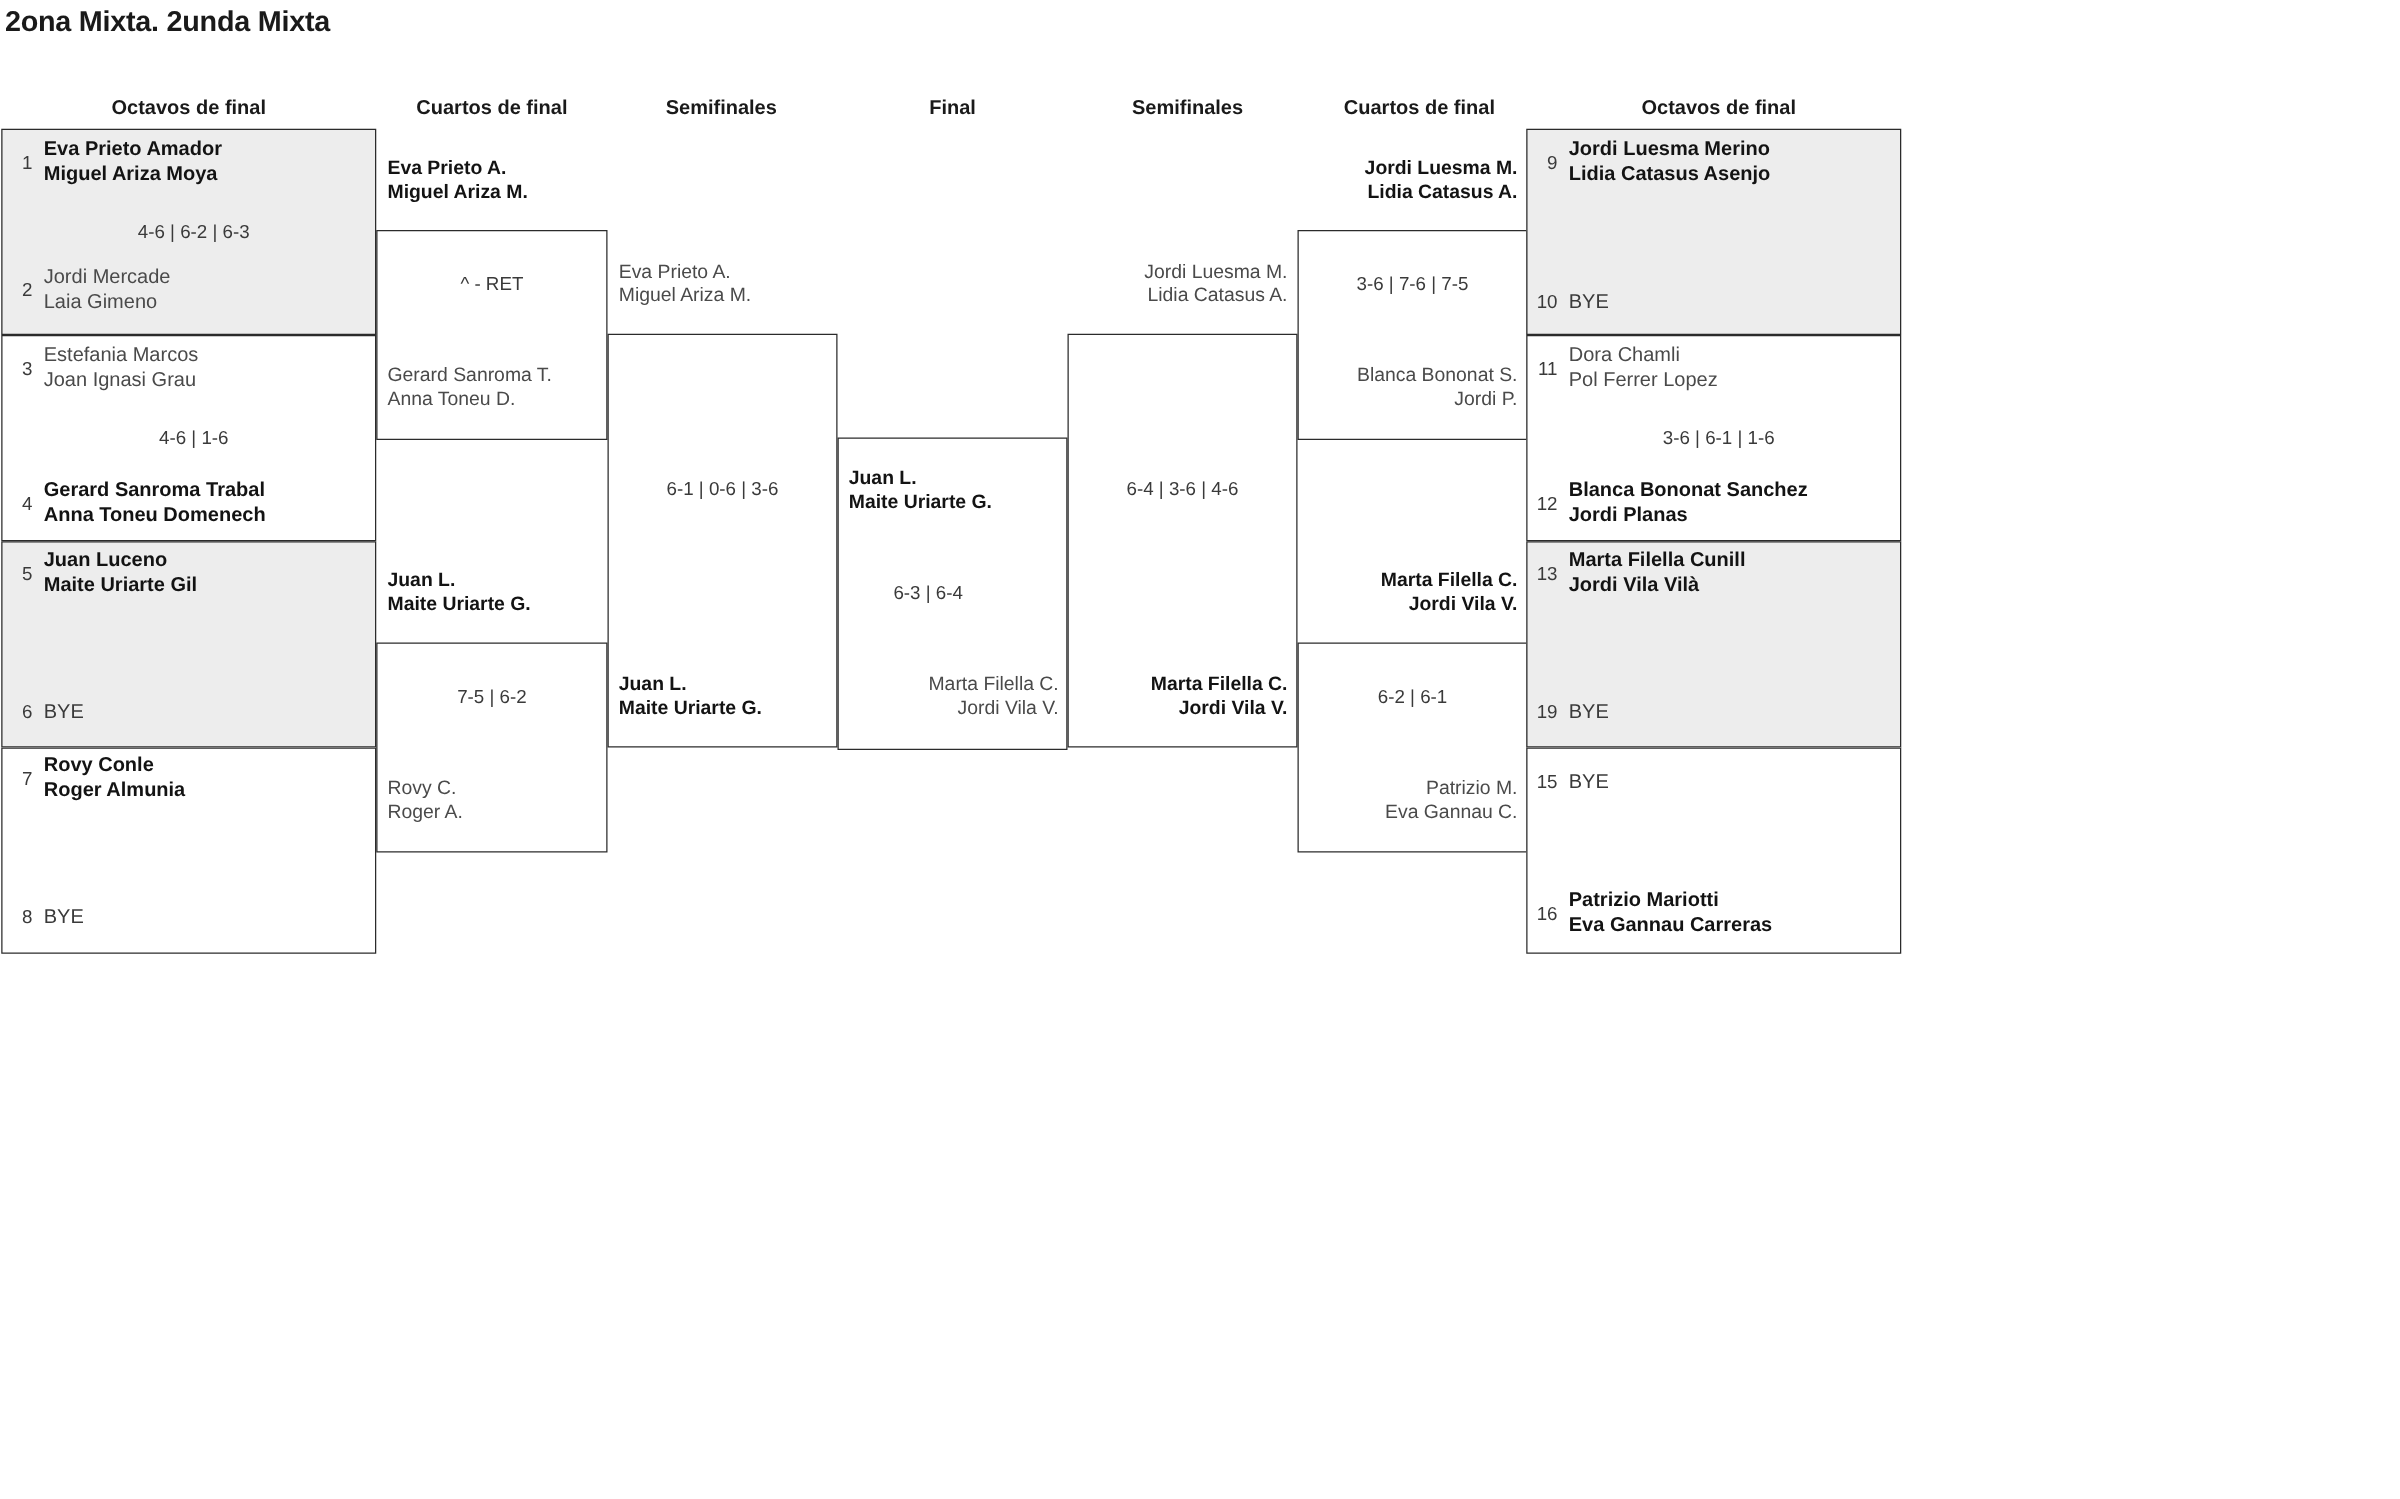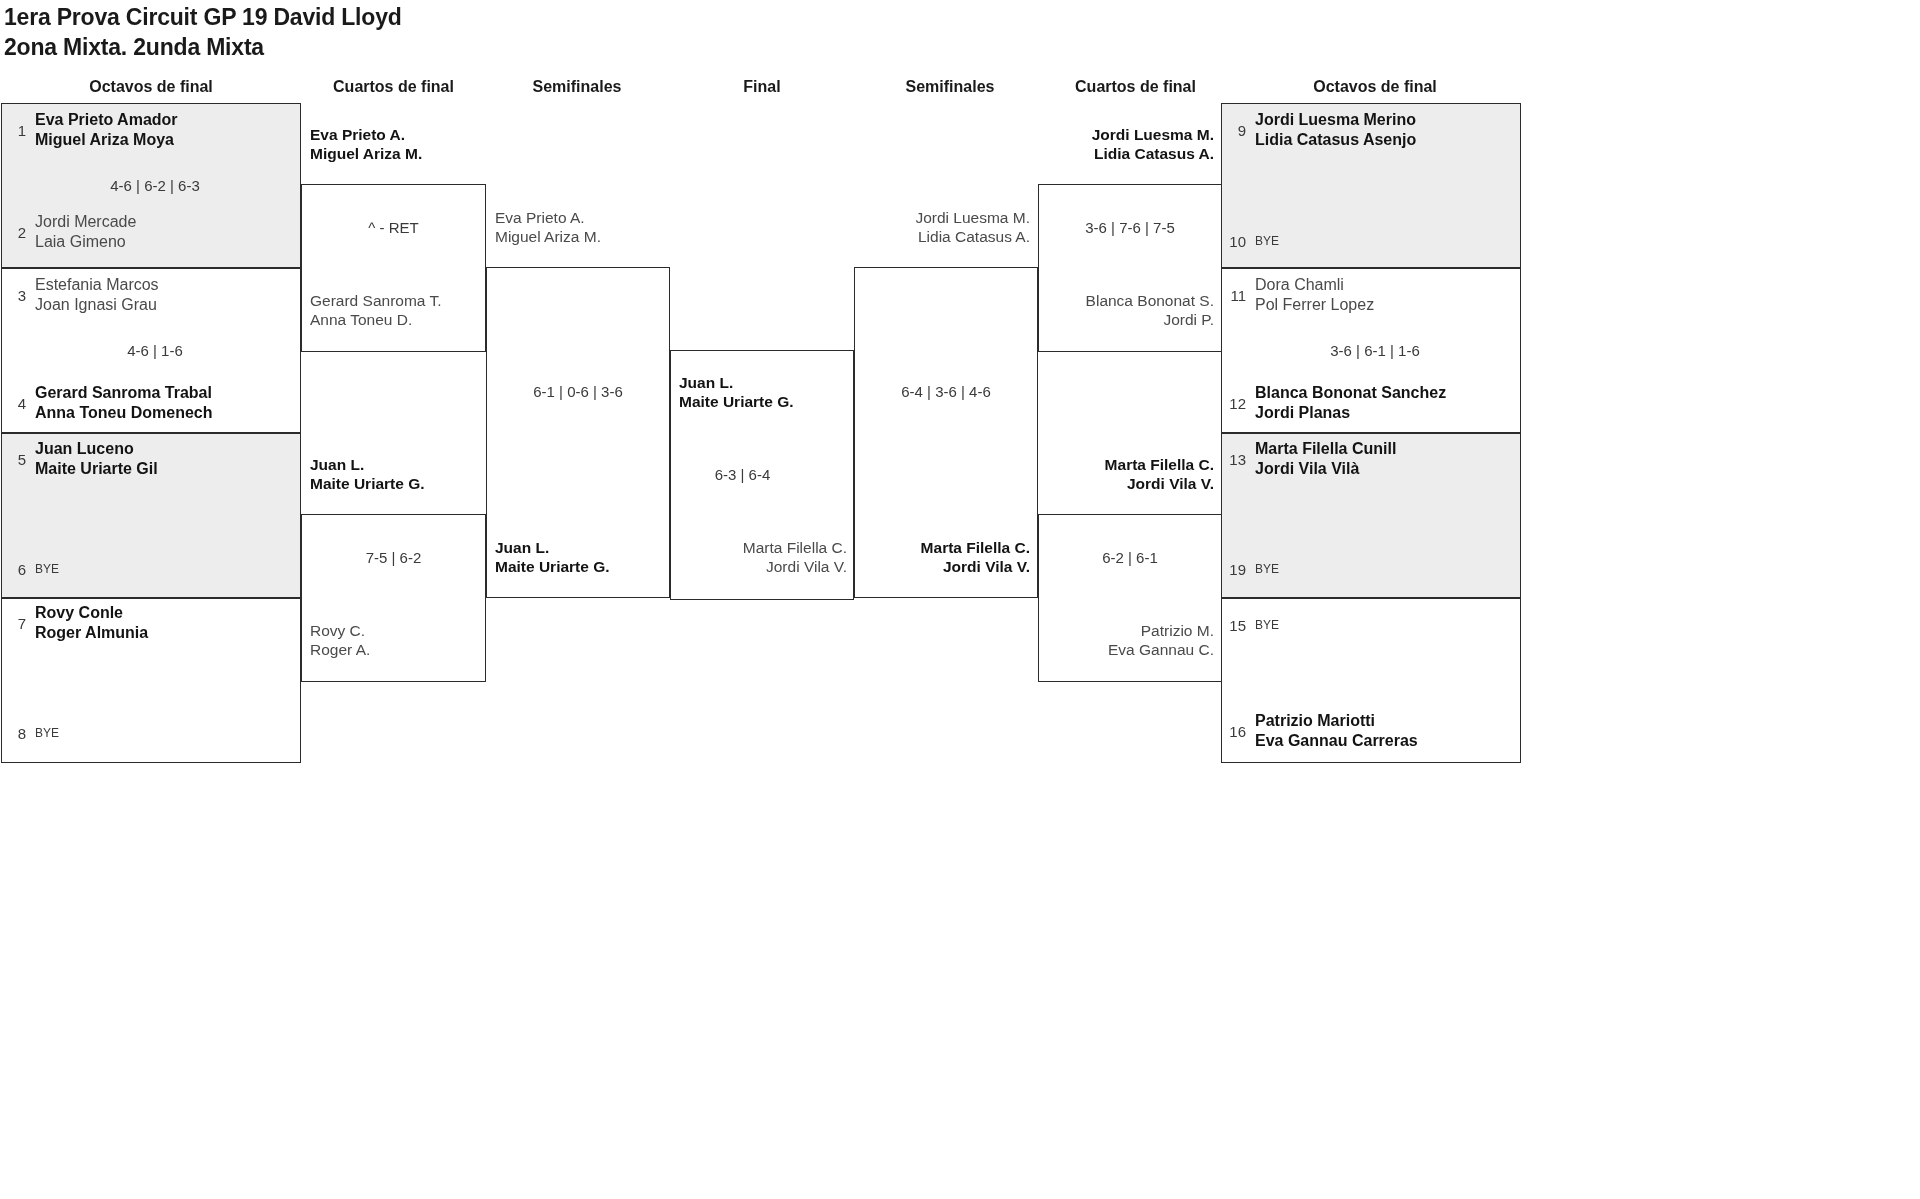--- a/index.html
+++ b/index.html
@@ -70,21 +70,21 @@
     text-align: right;
     flex: none;
     line-height: 19px;
     padding-top: 11px;
   }
   .slot.bye .seed-num { padding-top: 0; }
   .names { margin-left: 9px; }
   .nm { font-size: 16px; line-height: 19.5px; white-space: nowrap; }
   .winner .nm { font-weight: 700; color: #131313; }
   .loser  .nm { font-weight: 400; color: #4a4a4a; }
-  .bye-text { font-size: 12px; color: #3a3a3a; line-height: 19px; margin-left: 9px; }
+  .bye-text { font-size: 16px; color: #3a3a3a; line-height: 19px; margin-left: 9px; }
 
   
   .pair { position: absolute; white-space: nowrap; }
   .pair .nm { font-size: 15.5px; line-height: 19px; }
   .pair.right-al { text-align: right; }
 
   
   .score {
     position: absolute;
     font-size: 15px;
@@ -93,21 +93,20 @@
     text-align: center;
     line-height: 18px;
   }
 </style>
 </head>
 <body>
 
 <div id="root">
 
   <div class="title-block">
-    <div class="title-line">1era Prova Circuit GP 19 David Lloyd</div>
     <div class="title-line">2ona Mixta. 2unda Mixta</div>
   </div>
 
 
   <div class="round-label" style="left:56px;  top:78px; width:190px;">Octavos de final</div>
   <div class="round-label" style="left:296px; top:78px; width:195px;">Cuartos de final</div>
   <div class="round-label" style="left:482px; top:78px; width:190px;">Semifinales</div>
   <div class="round-label" style="left:672px; top:78px; width:180px;">Final</div>
   <div class="round-label" style="left:855px; top:78px; width:190px;">Semifinales</div>
   <div class="round-label" style="left:1038px;top:78px; width:195px;">Cuartos de final</div>

